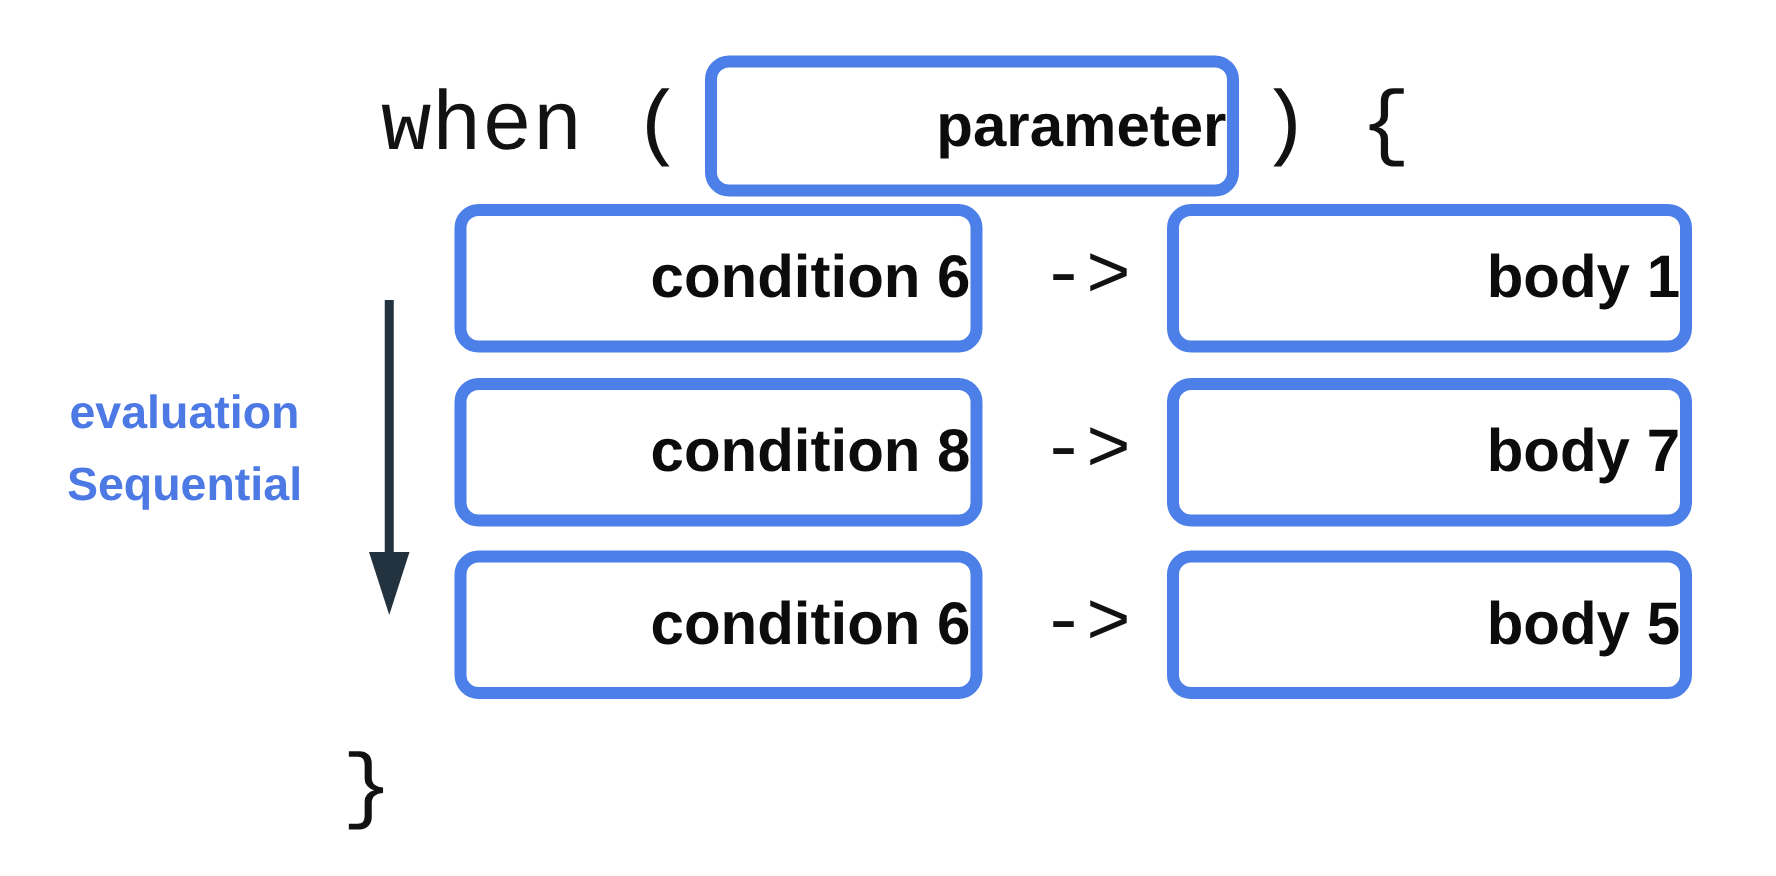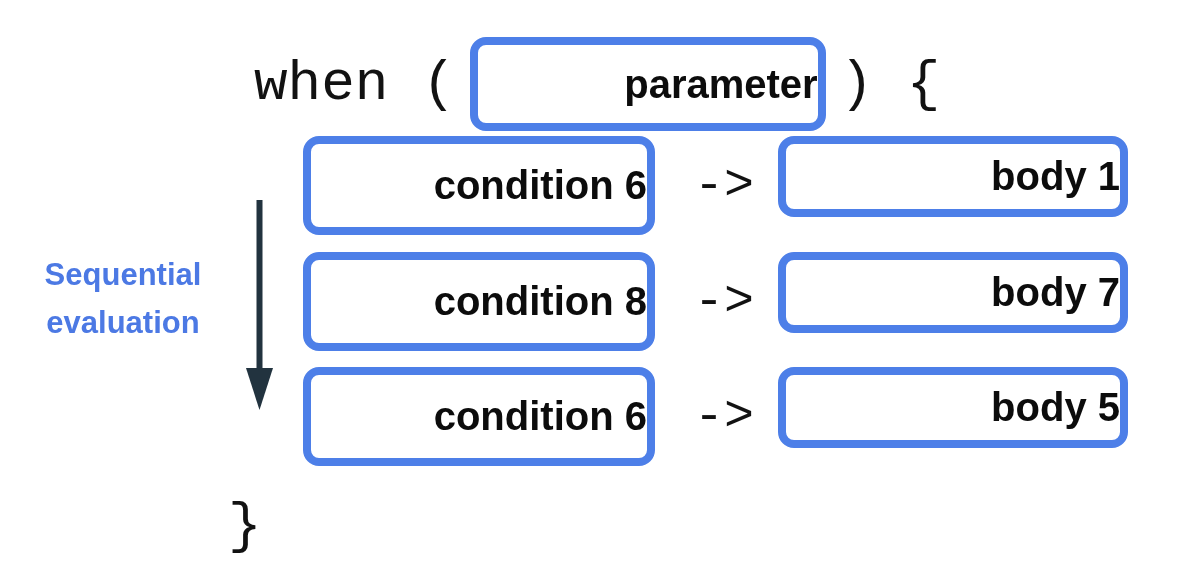--- a/index.html
+++ b/index.html
@@ -50,21 +50,21 @@
     color: #0c0c0c;
     letter-spacing: 0px;
   }
   .pill.param {
     position: relative;
     width: 356px;
     height: 94px;
     flex: 0 0 auto;
   }
   .cond { left: 303px; width: 352px; height: 99px; }
-  .bodyx { left: 778px; width: 350px; height: 81px; }
+  .bodyx { left: 778px; width: 350px; height: 99px; }
   .row1 { top: 136px; }
   .row2 { top: 252px; }
   .row3 { top: 367px; }
   .arrow {
     position: absolute;
     left: 676px;
     width: 96px;
     height: 99px;
     display: flex;
     align-items: center;
@@ -125,22 +125,22 @@
 
   <div class="pill cond row3">
     <span class="pill-label">condition 6</span>
   </div>
   <div class="arrow code row3">-&gt;</div>
   <div class="pill bodyx row3">
     <span class="pill-label">body 5</span>
   </div>
 
   <div class="side-label">
+    <div>evaluation</div>
     <div>Sequential</div>
-    <div>evaluation</div>
   </div>
 
   <svg class="seq-arrow" width="36" height="216" viewBox="0 0 36 216">
     <line x1="17.5" y1="3" x2="17.5" y2="176" stroke="var(--arrow-dark, #22333f)" stroke-width="6"></line>
     <polygon points="4,171 31,171 17.5,213" fill="var(--arrow-dark, #22333f)"></polygon>
   </svg>
 
   <span class="code brace">}</span>
 
 </div>

